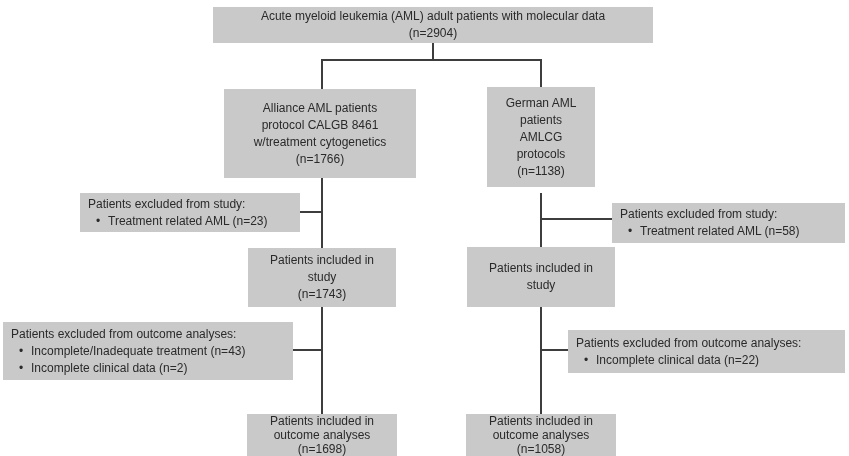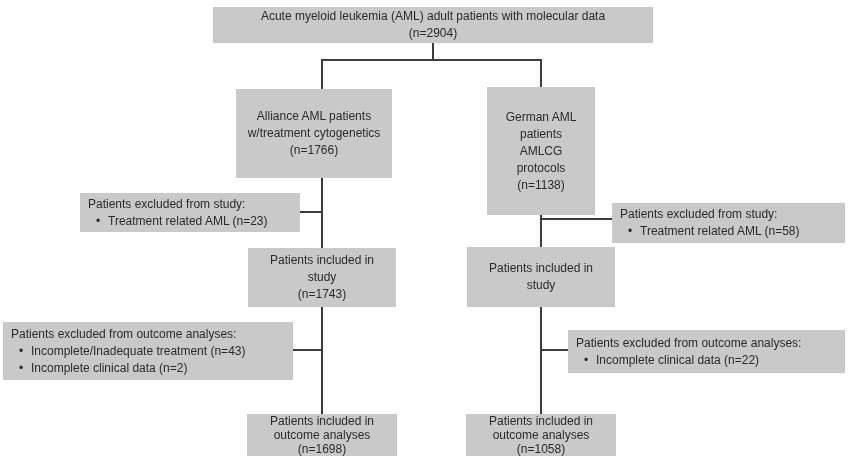--- a/index.html
+++ b/index.html
@@ -54,27 +54,28 @@
   <div class="line h" style="left:292px;top:349px;width:30px"></div>
 
   <div class="line v" style="left:540px;top:307px;height:107px"></div>
   <div class="line h" style="left:541px;top:349px;width:28px"></div>
 
   <div class="box center" style="left:213px;top:7px;width:440px;height:36px">
     <div>Acute myeloid leukemia (AML) adult patients with molecular data</div>
     <div>(n=2904)</div>
   </div>
 
-  <div class="box center" style="left:236px;top:89px;width:156px;height:89px">
+  <div class="box center" style="left:224px;top:89px;width:192px;height:89px">
     <div>Alliance AML patients</div>
+    <div>protocol CALGB 8461</div>
     <div>w/treatment cytogenetics</div>
     <div>(n=1766)</div>
   </div>
 
-  <div class="box center" style="left:487px;top:87px;width:108px;height:128px">
+  <div class="box center" style="left:487px;top:87px;width:108px;height:100px">
     <div>German AML</div>
     <div>patients</div>
     <div>AMLCG</div>
     <div>protocols</div>
     <div>(n=1138)</div>
   </div>
 
   <div class="box leftalign" style="left:80px;top:193px;width:220px;height:39px">
     <div>Patients excluded from study:</div>
     <div class="bullet-row">

